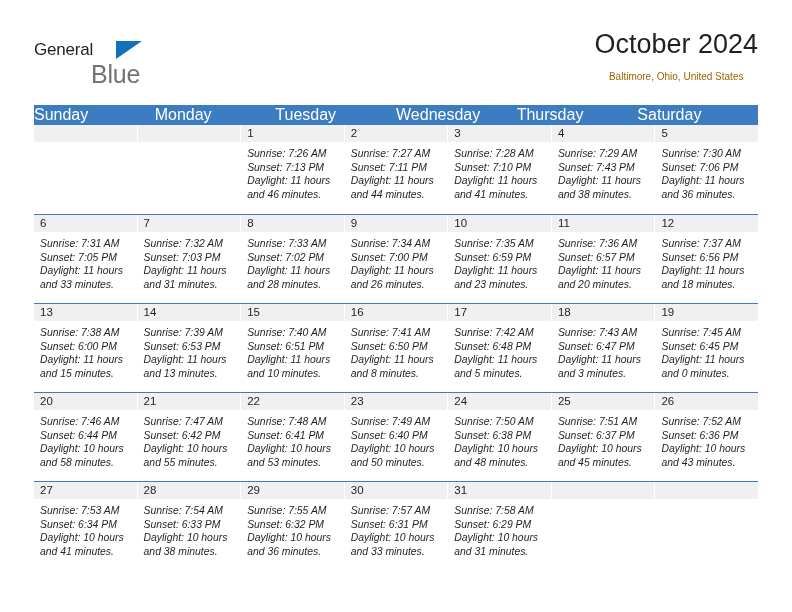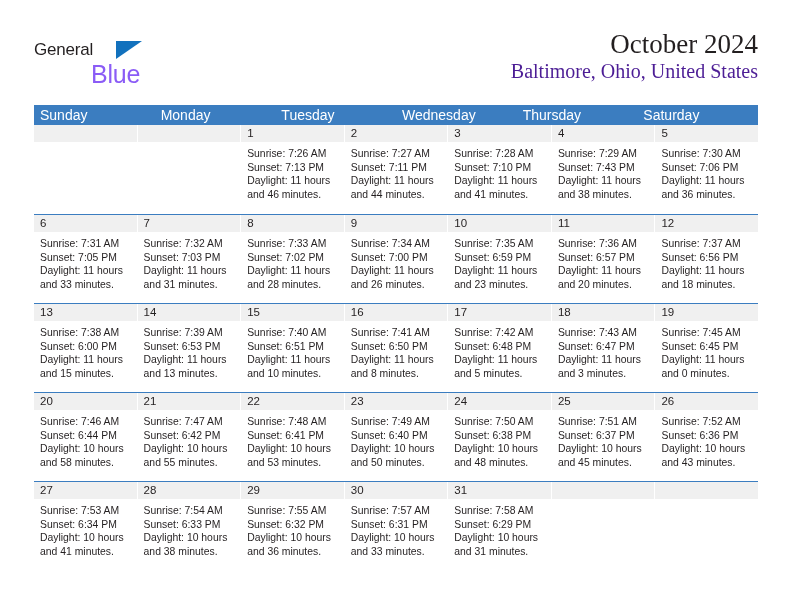--- a/index.html
+++ b/index.html
@@ -53,62 +53,61 @@
     height: 0;
     border-left: 26px solid #1271bd;
     border-bottom: 18px solid transparent;
   }
   .logo-blue {
     position: absolute;
     left: 57px;
     top: 24px;
     font-size: 25px;
     letter-spacing: -0.2px;
-    color: #8b5cf6;
+    color: #737373;
     line-height: 28px;
   }
   .title-wrap {
     position: absolute;
     right: 0;
     top: 0;
-    text-align: right;
-    font-family: Liberation Serif, serif;
+    text-align: center;
   }
   .cal-title {
     font-size: 27px;
     color: #231f20;
     line-height: 33px;
     white-space: nowrap;
   }
   .cal-subtitle {
-    font-size: 20px;
-    color: #4c1d95;
+    font-size: 10px;
+    color: #a16207;
     line-height: 20px;
-    margin-top: 0;
+    margin-top: 6px;
     white-space: nowrap;
   }
 
   
   .calendar {
     position: absolute;
     left: 34px;
     top: 105px;
     width: 724px;
   }
   .weekday-row {
     display: flex;
     background: #3b7dc0;
     height: 20px;
   }
   .weekday {
     flex: 1 1 0;
     color: #ffffff;
-    font-size: 14px;
+    font-size: 16px;
     line-height: 20px;
-    padding-left: 6px;
+    padding-left: 0;
     box-sizing: border-box;
     white-space: nowrap;
     overflow: hidden;
   }
   .week {
     display: flex;
     border-top: 1.2px solid #3b7dc0;
     height: 89px;
     box-sizing: border-box;
   }
@@ -130,20 +129,21 @@
   }
   .daynum {
     font-size: 11.5px;
     line-height: 17px;
     color: #231f20;
     padding-left: 6px;
   }
   .cell.empty .daynum-band { background: #f0f0f0; }
   .cell-body {
     padding: 5px 6px 0 6px;
+    font-style: italic;
   }
   .cell-line {
     font-size: 10.4px;
     line-height: 13.6px;
     color: #231f20;
     white-space: nowrap;
   }
 </style>
 </head>
 <body>

